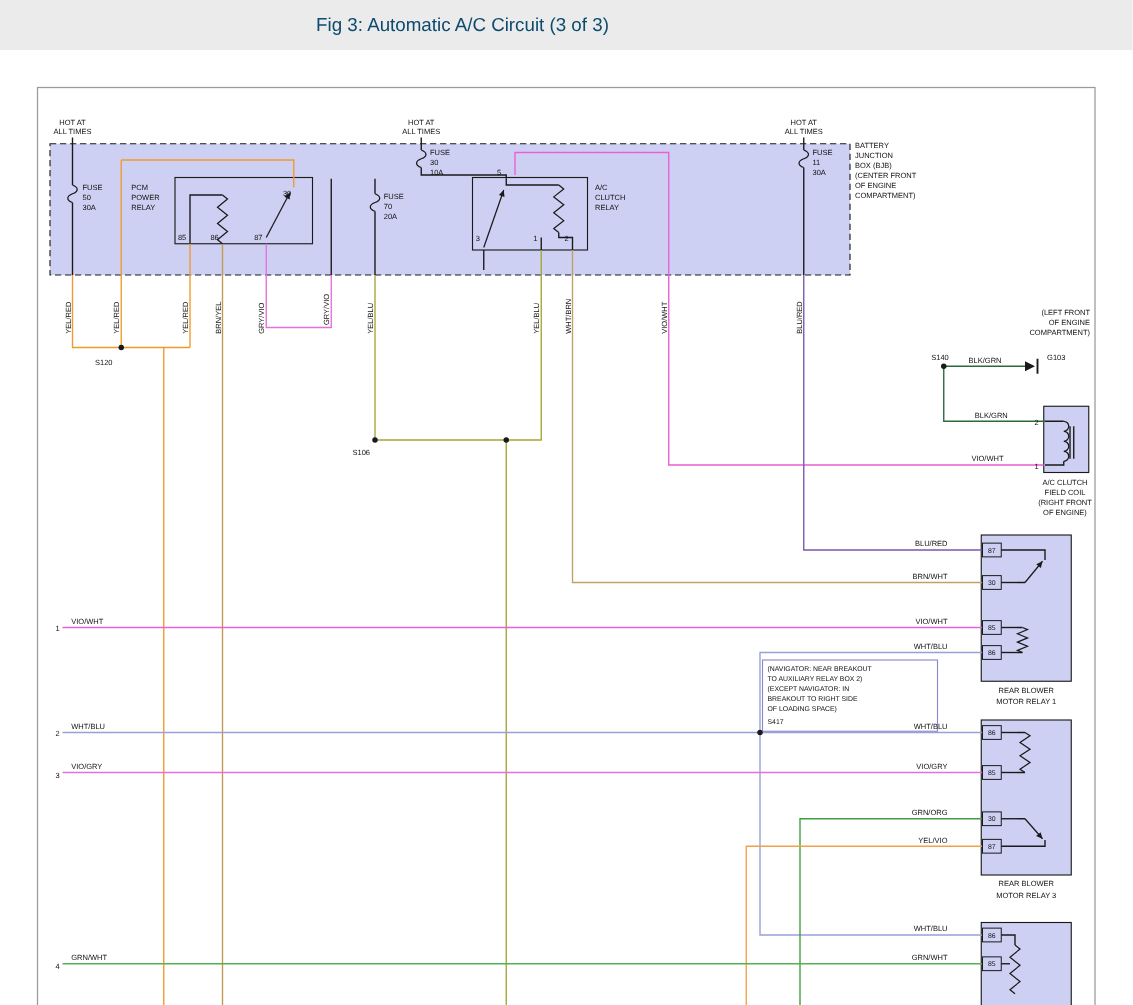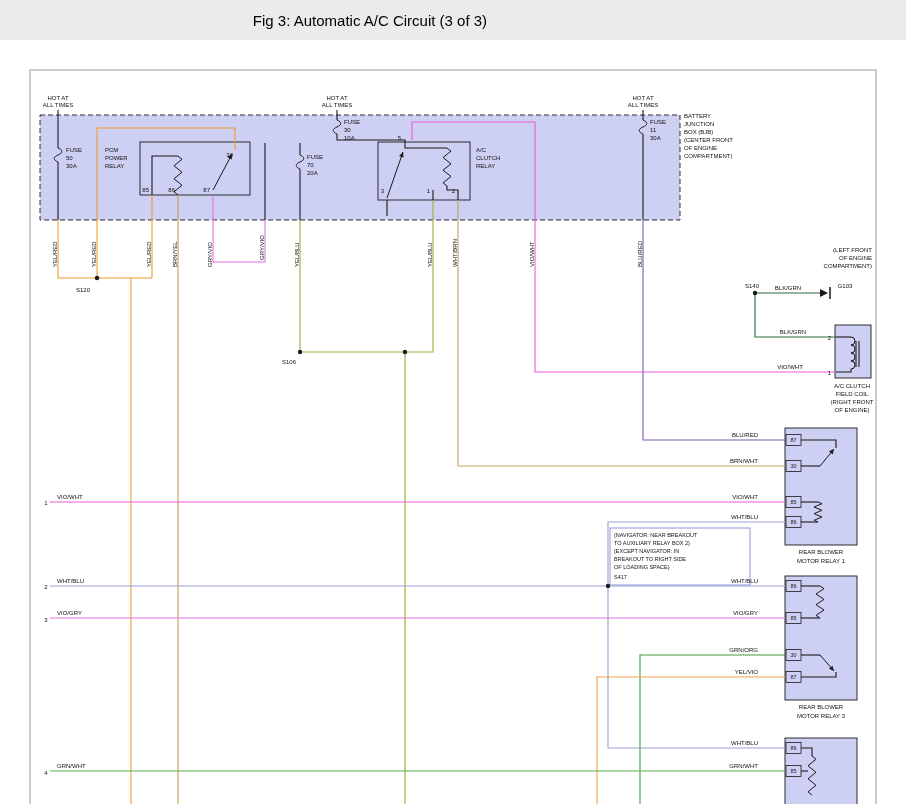--- a/index.html
+++ b/index.html
@@ -5,21 +5,21 @@
   html,body{margin:0;padding:0;}
   body{
     width:906px;height:804px;position:relative;overflow:hidden;
     background:#ffffff;font-family:"Liberation Sans", sans-serif;
   }
   .title-bar{
     position:absolute;top:0;left:0;width:906px;height:40px;
     background:#ebebeb;display:flex;align-items:center;justify-content:center;
     padding-right:166px;box-sizing:border-box;
   }
-  .title-bar span{font-size:15px;color:#000000;}
+  .title-bar span{font-size:15px;color:#0c4a6e;}
   svg{position:absolute;top:0;left:0;}
   svg text{font-family:"Liberation Sans", sans-serif;}
 </style>
 </head>
 <body>
 
 <div class="title-bar">
   <span>Fig 3: Automatic A/C Circuit (3 of 3)</span>
 </div>
 

